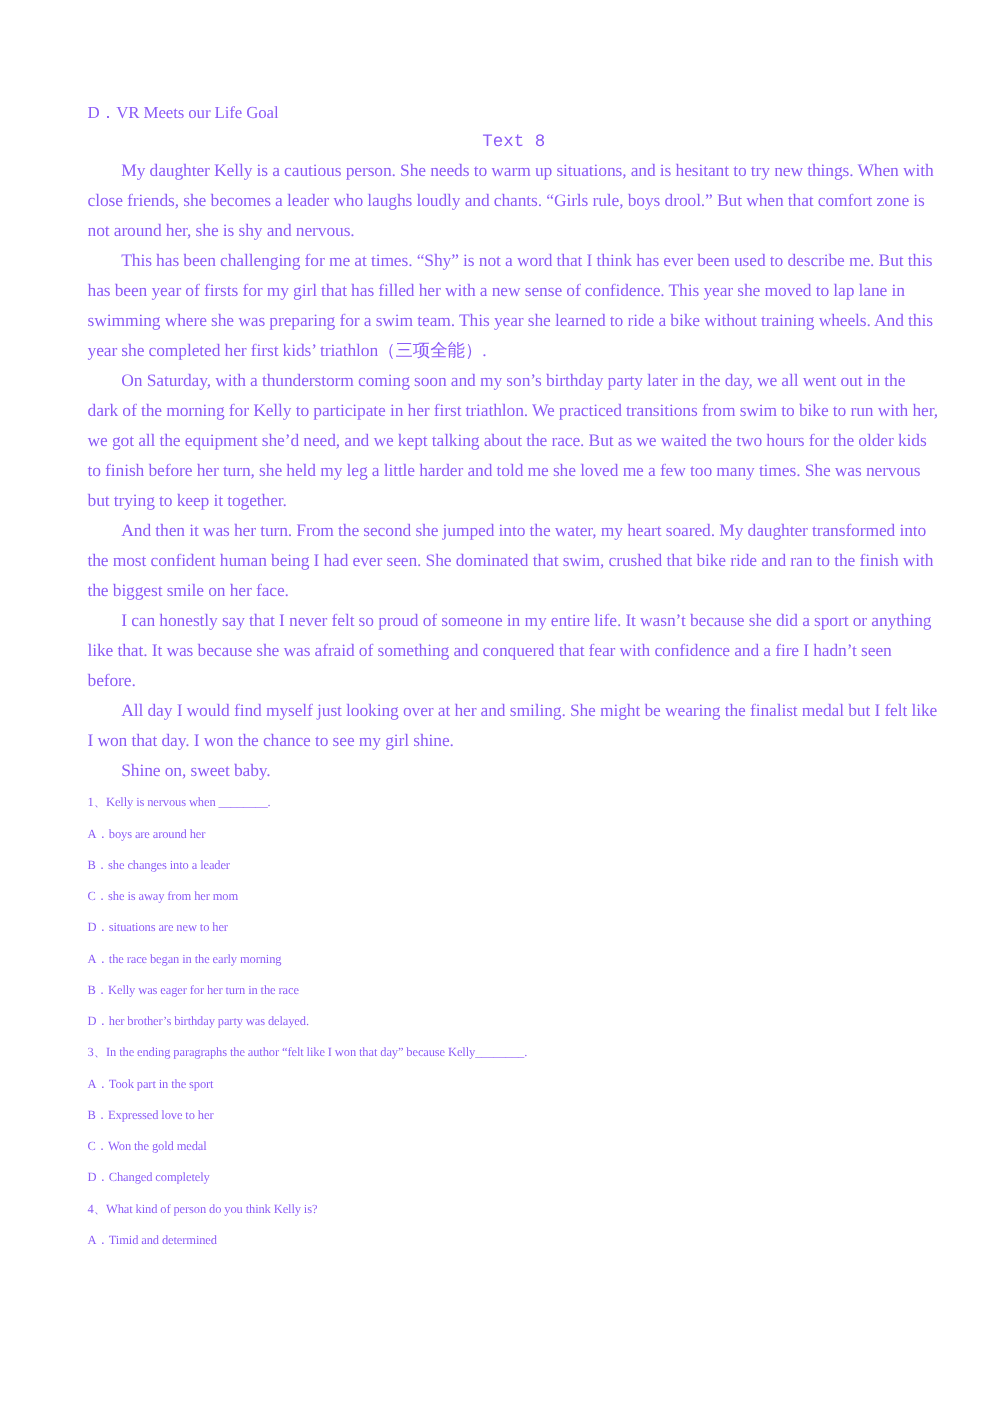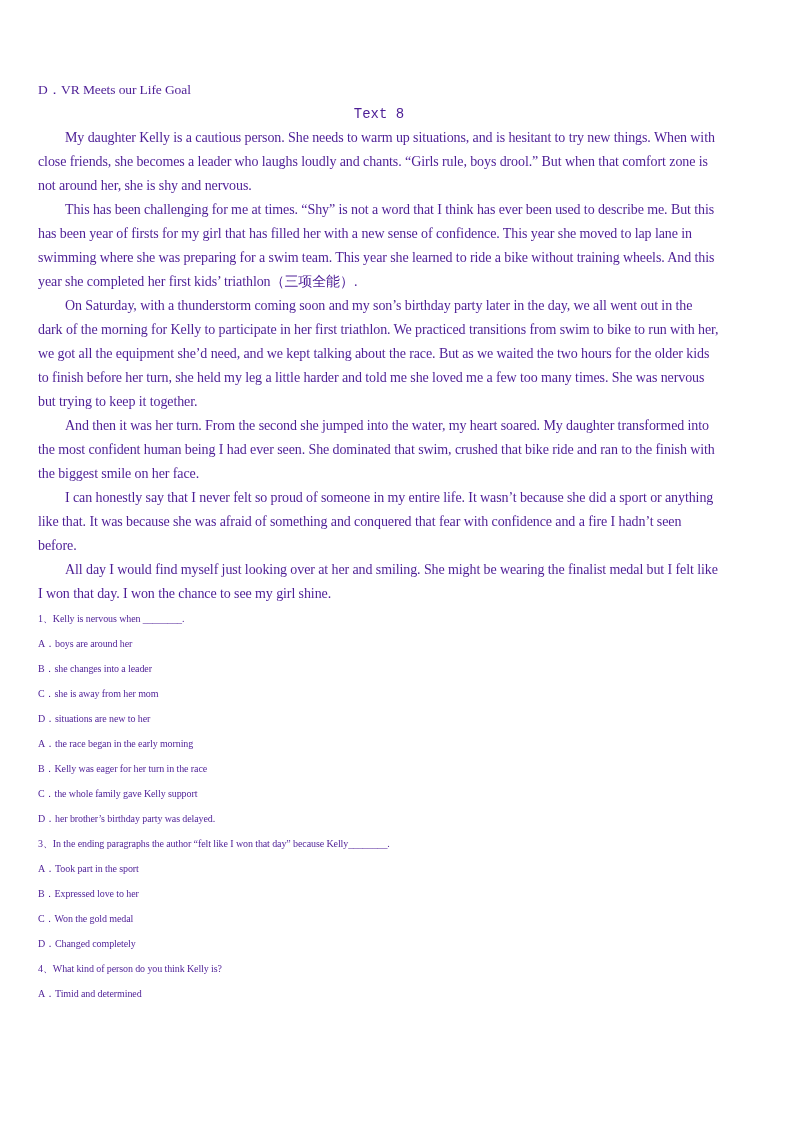--- a/index.html
+++ b/index.html
@@ -7,21 +7,22 @@
     padding: 0;
     background: #ffffff;
   }
   .page {
     position: relative;
     width: 760px;
     height: 1123px;
     background: #ffffff;
     overflow: hidden;
     font-family: "Liberation Serif", "DejaVu Serif", serif;
-    color: #4c1d95;
+    color: #8b5cf6;
+    margin-left: 32px;
   }
   .content {
     position: absolute;
     top: 78px;
     left: 38px;
     right: 40px;
   }
   .prev-option-line {
     font-size: 13.5px;
     line-height: 24px;
@@ -65,36 +66,36 @@
 
     <h2 class="text-heading">Text 8</h2>
 
     <div class="passage">
       <p>My daughter Kelly is a cautious person. She needs to warm up situations, and is hesitant to try new things. When with close friends, she becomes a leader who laughs loudly and chants. “Girls rule, boys drool.” But when that comfort zone is not around her, she is shy and nervous.</p>
       <p>This has been challenging for me at times. “Shy” is not a word that I think has ever been used to describe me. But this has been year of firsts for my girl that has filled her with a new sense of confidence. This year she moved to lap lane in swimming where she was preparing for a swim team. This year she learned to ride a bike without training wheels. And this year she completed her first kids’ triathlon（三项全能）.</p>
       <p>On Saturday, with a thunderstorm coming soon and my son’s birthday party later in the day, we all went out in the dark of the morning for Kelly to participate in her first triathlon. We practiced transitions from swim to bike to run with her, we got all the equipment she’d need, and we kept talking about the race. But as we waited the two hours for the older kids to finish before her turn, she held my leg a little harder and told me she loved me a few too many times. She was nervous but trying to keep it together.</p>
       <p>And then it was her turn. From the second she jumped into the water, my heart soared. My daughter transformed into the most confident human being I had ever seen. She dominated that swim, crushed that bike ride and ran to the finish with the biggest smile on her face.</p>
       <p>I can honestly say that I never felt so proud of someone in my entire life. It wasn’t because she did a sport or anything like that. It was because she was afraid of something and conquered that fear with confidence and a fire I hadn’t seen before.</p>
       <p>All day I would find myself just looking over at her and smiling. She might be wearing the finalist medal but I felt like I won that day. I won the chance to see my girl shine.</p>
+      <p>Shine on, sweet baby.</p>
     </div>
 
     <div class="questions">
 
       <div>
         <div class="q-stem">1、Kelly is nervous when ________.</div>
         <div class="q-option">A．boys are around her</div>
         <div class="q-option">B．she changes into a leader</div>
         <div class="q-option">C．she is away from her mom</div>
         <div class="q-option">D．situations are new to her</div>
       </div>
 
       <div>
         <div class="q-option">A．the race began in the early morning</div>
         <div class="q-option">B．Kelly was eager for her turn in the race</div>
-        <div class="q-option">C．the whole family gave Kelly support</div>
         <div class="q-option">D．her brother’s birthday party was delayed.</div>
       </div>
 
       <div>
         <div class="q-stem">3、In the ending paragraphs the author “felt like I won that day” because Kelly________.</div>
         <div class="q-option">A．Took part in the sport</div>
         <div class="q-option">B．Expressed love to her</div>
         <div class="q-option">C．Won the gold medal</div>
         <div class="q-option">D．Changed completely</div>
       </div>

